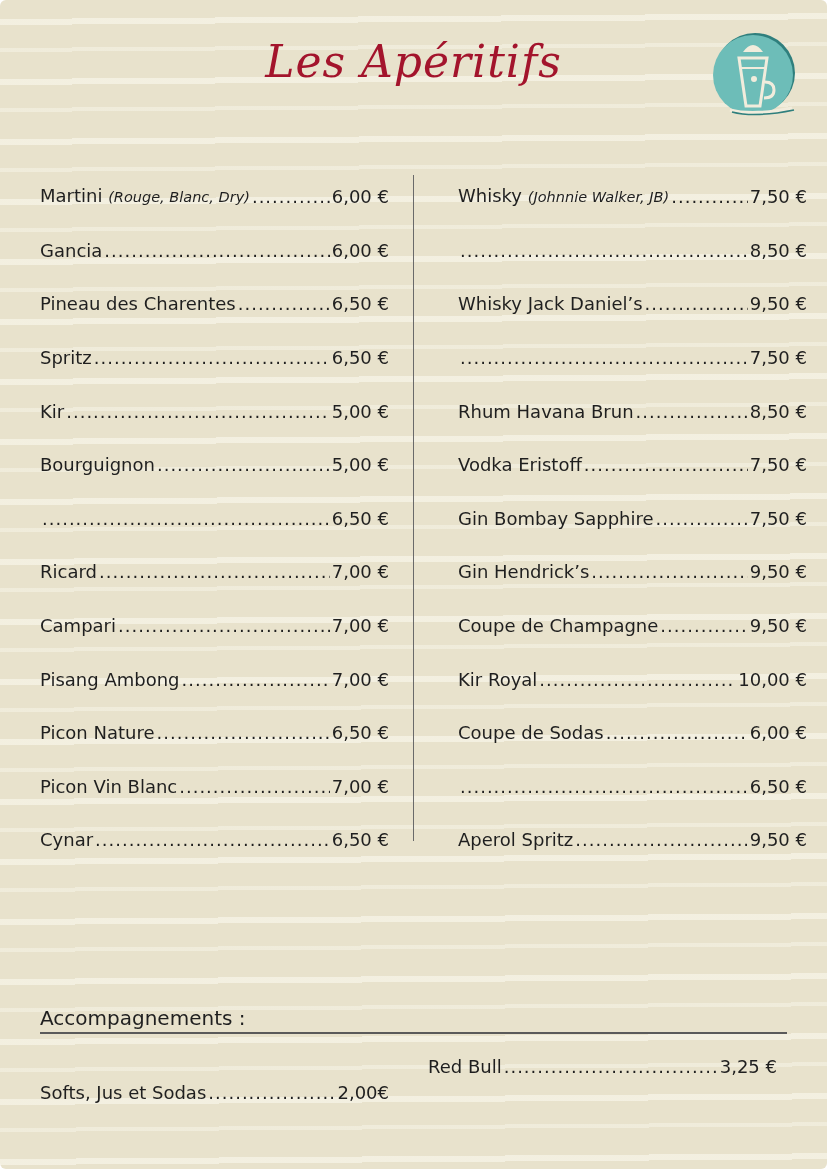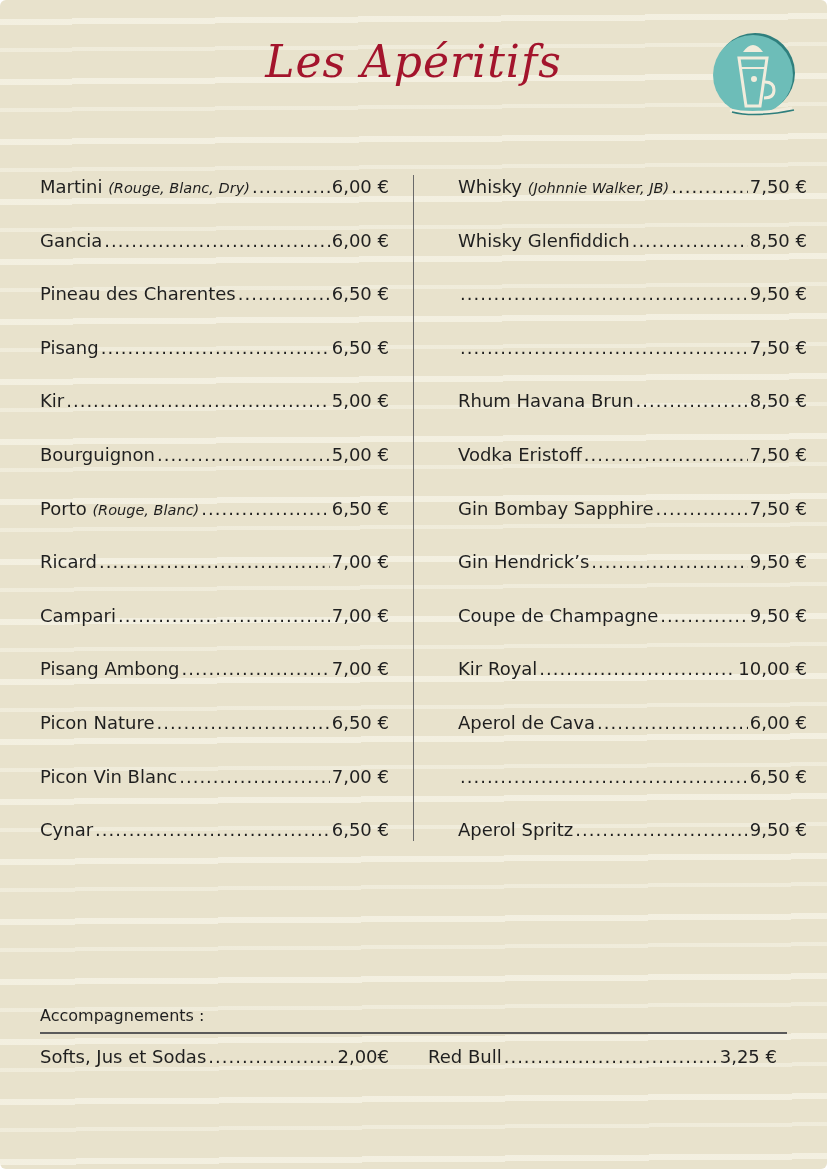--- a/index.html
+++ b/index.html
@@ -38,44 +38,44 @@
   .col {
     position: absolute; top: 170px; width: 349px;
   }
   .col.left { left: 40px; }
   .col.right { left: 458px; }
   .divider {
     position: absolute; left: 413px; top: 175px;
     width: 1px; height: 666px; background: #6a6a6a;
   }
   .row {
-    display: flex; align-items: flex-start;
+    display: flex; align-items: center;
     height: 53.6px; line-height: 33px;
     font-size: 18px; color: #1f1f1f;
   }
   .name { white-space: nowrap; }
   .note { font-style: italic; font-size: 14.5px; }
   .dots {
     flex: 1; overflow: hidden; white-space: nowrap;
     margin: 0 2px; color: #1f1f1f; letter-spacing: 1px;
   }
   .dots::after {
     content: "..........................................................................................................................................................";
   }
   .price { white-space: nowrap; }
   .acc-title {
     position: absolute; left: 40px; top: 1006px;
-    font-size: 16px; color: #1f1f1f;
+    font-size: 20px; color: #1f1f1f;
   }
   .acc-rule {
     position: absolute; left: 40px; top: 1032px;
     width: 747px; height: 1.5px; background: #5a5a5a;
   }
   .acc-row { position: absolute; top: 1040px; width: 349px; }
-  .acc-row.left { left: 40px; }
+  .acc-row.left { left: 40px; margin-top: 26px; }
   .acc-row.right { left: 428px; }
 </style>
 </head>
 <body>
 
 <div class="page">
   <div class="title">Les Apéritifs</div>
 
   <div class="logo">
     <svg width="86" height="86" viewBox="0 0 86 86">
@@ -101,36 +101,35 @@
         <span class="name">Gancia</span>
         <span class="dots"></span>
         <span class="price">6,00 €</span>
       </div>
     <div class="row">
         <span class="name">Pineau des Charentes</span>
         <span class="dots"></span>
         <span class="price">6,50 €</span>
       </div>
     <div class="row">
-        <span class="name">Pisang</span>
+        <span class="name">Spritz</span>
         <span class="dots"></span>
         <span class="price">6,50 €</span>
       </div>
     <div class="row">
         <span class="name">Kir</span>
         <span class="dots"></span>
         <span class="price">5,00 €</span>
       </div>
     <div class="row">
         <span class="name">Bourguignon</span>
         <span class="dots"></span>
         <span class="price">5,00 €</span>
       </div>
     <div class="row">
-        <span class="name"><span>Porto</span> <span class="note">(Rouge, Blanc)</span></span>
         <span class="dots"></span>
         <span class="price">6,50 €</span>
       </div>
     <div class="row">
         <span class="name">Ricard</span>
         <span class="dots"></span>
         <span class="price">7,00 €</span>
       </div>
     <div class="row">
         <span class="name">Campari</span>
@@ -161,25 +160,25 @@
 
   <div class="divider"></div>
 
   <div class="col right">
     <div class="row">
         <span class="name"><span>Whisky</span> <span class="note">(Johnnie Walker, JB)</span></span>
         <span class="dots"></span>
         <span class="price">7,50 €</span>
       </div>
     <div class="row">
-        <span class="name">Whisky Glenfiddich</span>
         <span class="dots"></span>
         <span class="price">8,50 €</span>
       </div>
     <div class="row">
+        <span class="name">Whisky Jack Daniel’s</span>
         <span class="dots"></span>
         <span class="price">9,50 €</span>
       </div>
     <div class="row">
         <span class="dots"></span>
         <span class="price">7,50 €</span>
       </div>
     <div class="row">
         <span class="name">Rhum Havana Brun</span>
         <span class="dots"></span>
@@ -204,21 +203,21 @@
         <span class="name">Coupe de Champagne</span>
         <span class="dots"></span>
         <span class="price">9,50 €</span>
       </div>
     <div class="row">
         <span class="name">Kir Royal</span>
         <span class="dots"></span>
         <span class="price">10,00 €</span>
       </div>
     <div class="row">
-        <span class="name">Aperol de Cava</span>
+        <span class="name">Coupe de Sodas</span>
         <span class="dots"></span>
         <span class="price">6,00 €</span>
       </div>
     <div class="row">
         <span class="dots"></span>
         <span class="price">6,50 €</span>
       </div>
     <div class="row">
         <span class="name">Aperol Spritz</span>
         <span class="dots"></span>

